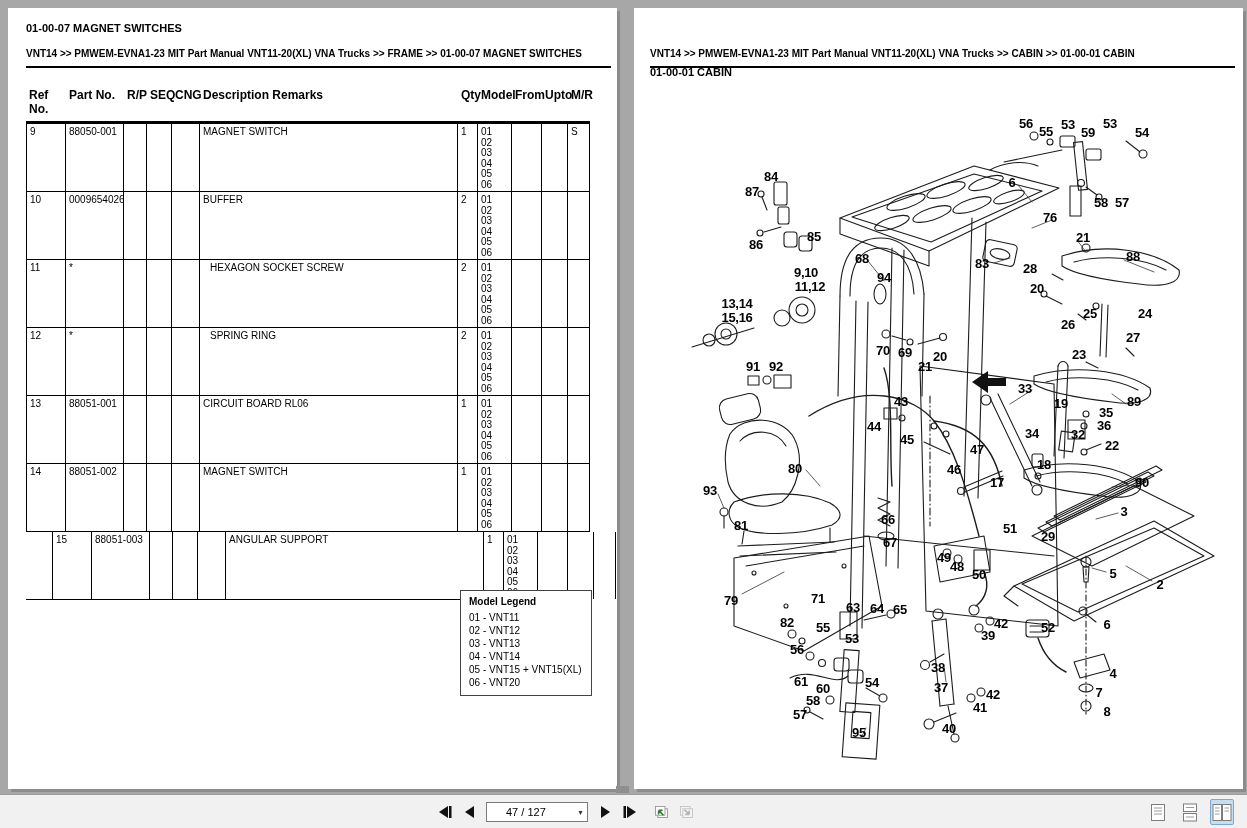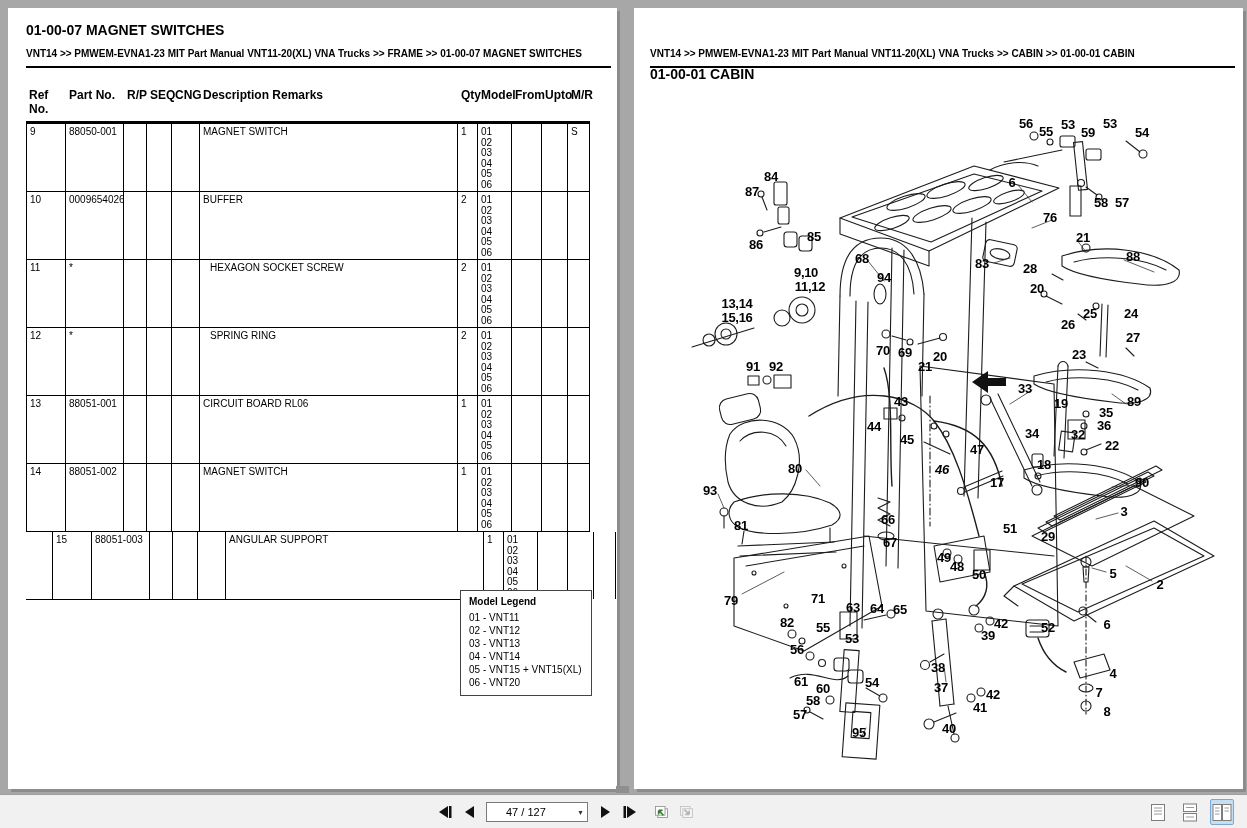--- a/index.html
+++ b/index.html
@@ -3,21 +3,21 @@
 <meta charset="utf-8">
 <style>
   html,body{margin:0;padding:0;}
   body{width:1247px;height:828px;overflow:hidden;background:#a7a7a7;
        font-family:"Liberation Sans",sans-serif;-webkit-font-smoothing:antialiased;}
   .canvas{position:absolute;left:0;top:0;width:1247px;height:794px;background:#a7a7a7;}
   .page{position:absolute;top:8px;width:609px;height:781px;background:#ffffff;
         box-shadow:3px 3px 0 #8c8c8c;}
   .page-left{left:8px;}
   .page-right{left:634px;}
-  .pg-title{position:absolute;top:14px;left:18px;font-size:14px;font-weight:bold;color:#000;white-space:nowrap;}
+  .pg-title{position:absolute;top:14px;left:18px;font-size:11px;font-weight:bold;color:#000;white-space:nowrap;}
   .page-right .pg-title{left:16px;margin-top:44px;}
   .pg-crumb{position:absolute;top:40px;left:18px;font-size:10px;font-weight:bold;color:#000;white-space:nowrap;}
   .page-right .pg-crumb{left:16px;}
   .pg-rule{position:absolute;top:58px;left:18px;right:6px;height:2px;background:#000;}
   .page-right .pg-rule{left:16px;right:8px;}
 
   
   .t-wrap{position:absolute;left:18px;top:80px;width:564px;}
   .t-head{display:flex;font-size:12px;font-weight:bold;color:#000;}
   .hcell{padding:0 3px;box-sizing:border-box;flex:none;}
@@ -530,41 +530,41 @@
           <span class="callout" style="left: 176px; top: 220px;">11,12</span>
           <span class="callout" style="left: 103px; top: 237px;">13,14</span>
           <span class="callout" style="left: 103px; top: 251px;">15,16</span>
           <span class="callout" style="left: 119px; top: 300px;">91</span>
           <span class="callout" style="left: 142px; top: 300px;">92</span>
           <span class="callout" style="left: 249px; top: 284px;">70</span>
           <span class="callout" style="left: 271px; top: 286px;">69</span>
           <span class="callout" style="left: 306px; top: 290px;">20</span>
           <span class="callout" style="left: 291px; top: 300px;">21</span>
           <span class="callout" style="left: 456px; top: 247px;">25</span>
-          <span class="callout" style="left: 497px; top: 247px;">24</span>
+          <span class="callout" style="left: 511px; top: 247px;">24</span>
           <span class="callout" style="left: 434px; top: 258px;">26</span>
           <span class="callout" style="left: 499px; top: 271px;">27</span>
           <span class="callout" style="left: 445px; top: 288px;">23</span>
           <span class="callout" style="left: 391px; top: 322px;">33</span>
           <span class="callout" style="left: 427px; top: 337px;">19</span>
           <span class="callout" style="left: 500px; top: 335px;">89</span>
           <span class="callout" style="left: 472px; top: 346px;">35</span>
           <span class="callout" style="left: 470px; top: 359px;">36</span>
           <span class="callout" style="left: 444px; top: 368px;">32</span>
           <span class="callout" style="left: 398px; top: 367px;">34</span>
           <span class="callout" style="left: 478px; top: 379px;">22</span>
           <span class="callout" style="left: 410px; top: 398px;">18</span>
           <span class="callout" style="left: 414px; top: 436px; margin-top: 34px;">29</span>
           <span class="callout" style="left: 363px; top: 416px;">17</span>
           <span class="callout" style="left: 508px; top: 416px;">90</span>
           <span class="callout" style="left: 267px; top: 335px;">43</span>
           <span class="callout" style="left: 240px; top: 360px;">44</span>
           <span class="callout" style="left: 273px; top: 373px;">45</span>
           <span class="callout" style="left: 343px; top: 383px;">47</span>
-          <span class="callout" style="left: 308px; top: 403px; font-style: italic;">46</span>
+          <span class="callout" style="left: 320px; top: 403px;">46</span>
           <span class="callout" style="left: 161px; top: 402px;">80</span>
           <span class="callout" style="left: 76px; top: 424px;">93</span>
           <span class="callout" style="left: 107px; top: 459px;">81</span>
           <span class="callout" style="left: 254px; top: 453px;">66</span>
           <span class="callout" style="left: 256px; top: 476px;">67</span>
           <span class="callout" style="left: 376px; top: 462px;">51</span>
           <span class="callout" style="left: 310px; top: 491px;">49</span>
           <span class="callout" style="left: 323px; top: 500px;">48</span>
           <span class="callout" style="left: 345px; top: 508px;">50</span>
           <span class="callout" style="left: 490px; top: 445px;">3</span>

